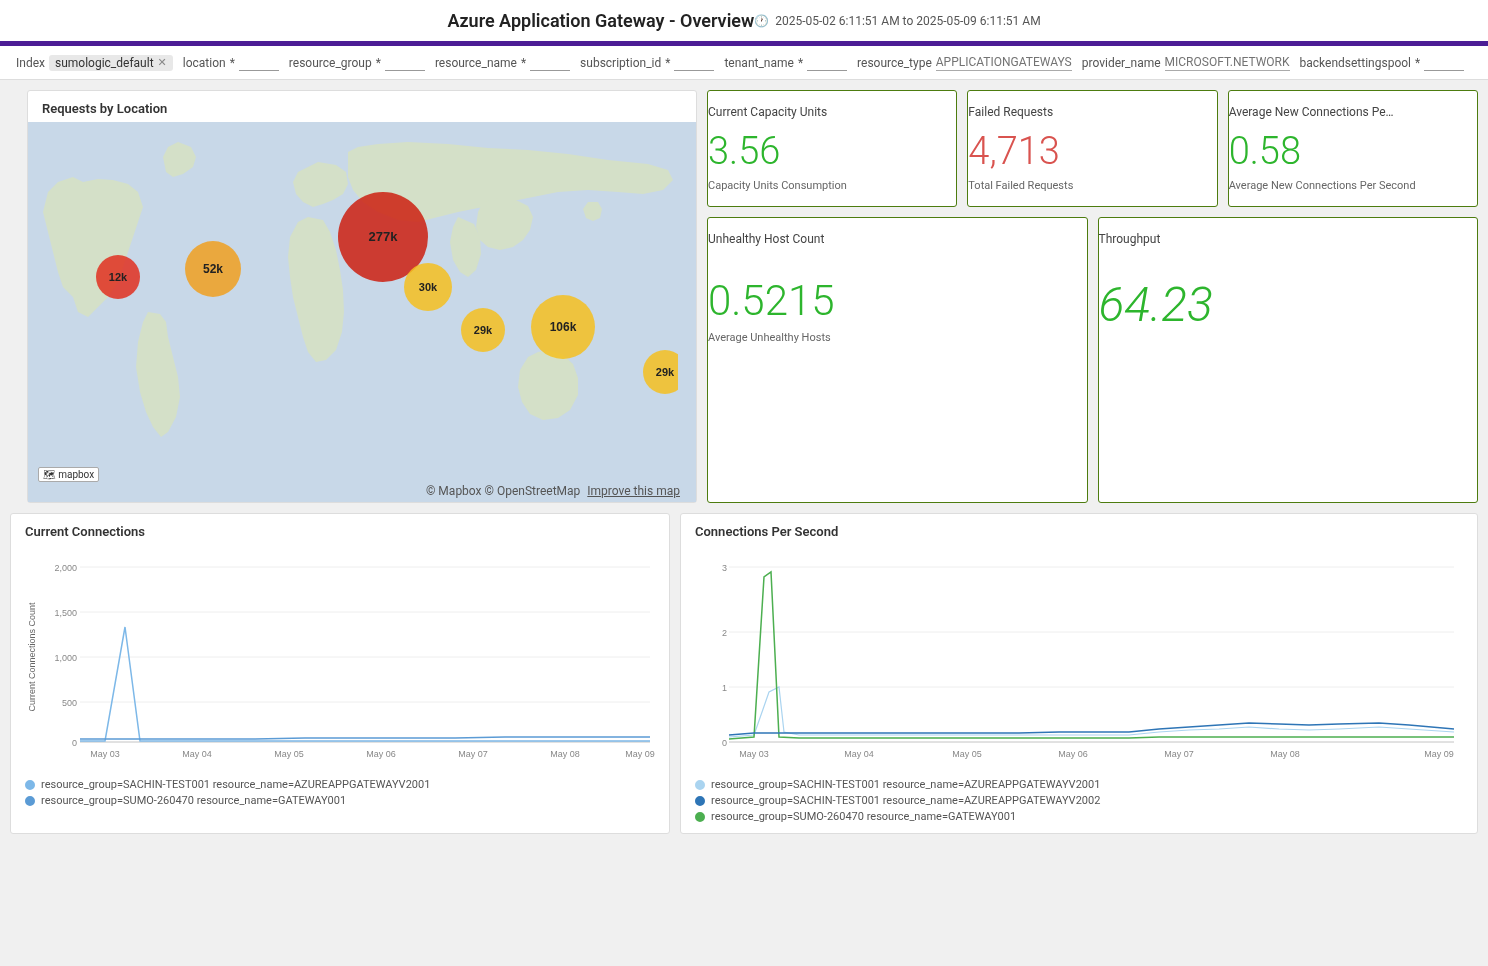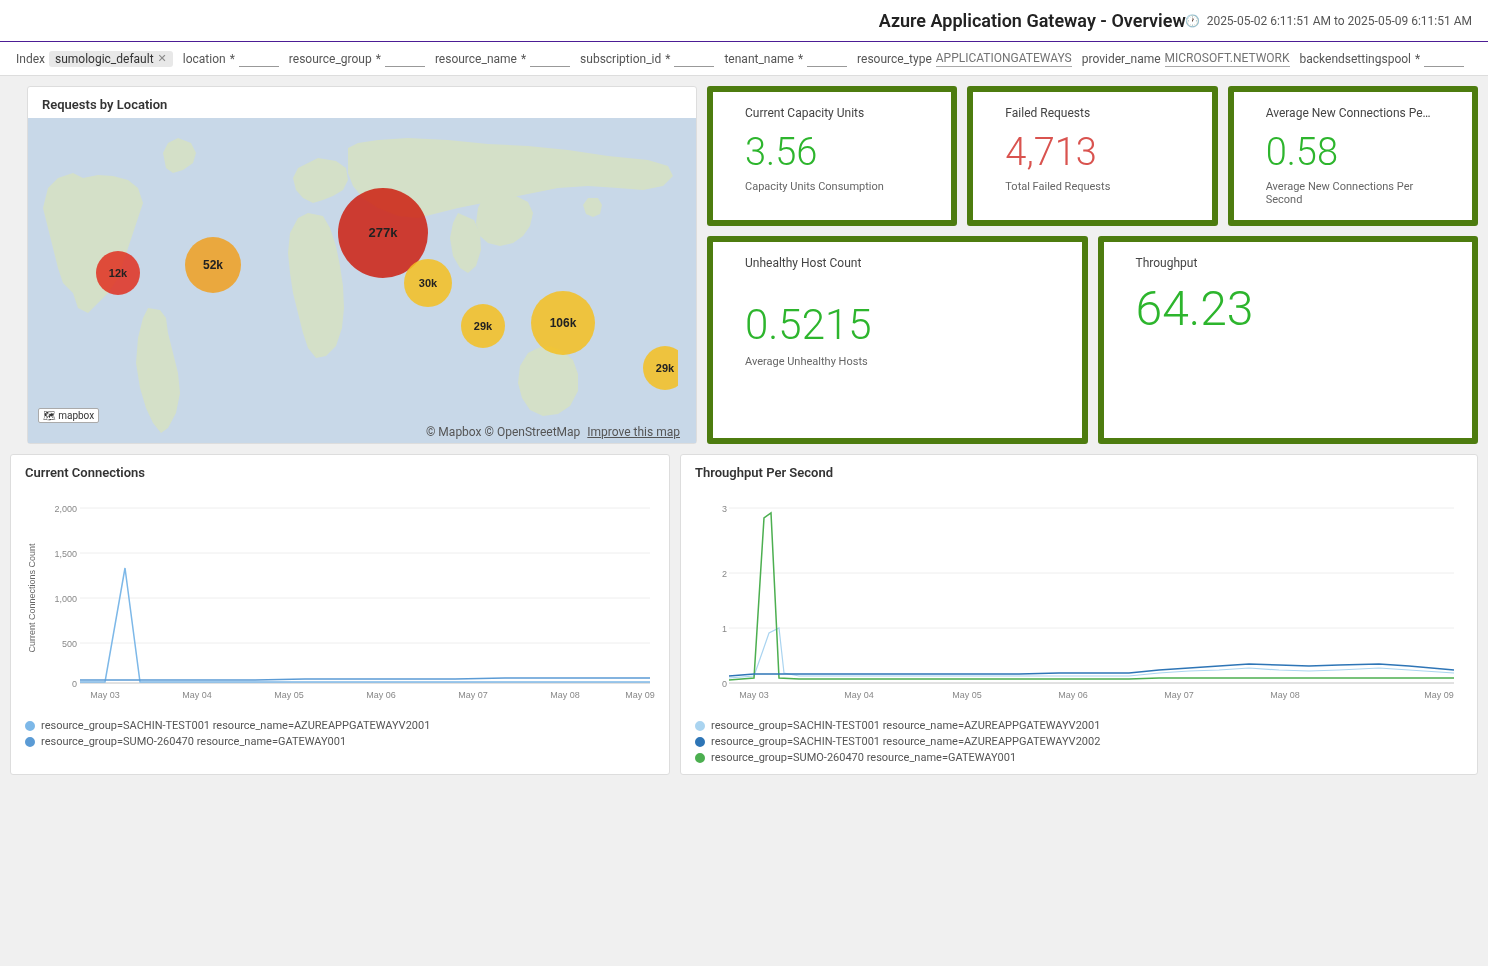--- a/index.html
+++ b/index.html
@@ -1,43 +1,43 @@
 <!DOCTYPE html>
 <html><head>
   <meta charset="utf-8">
   <style>
     * { box-sizing: border-box; margin: 0; padding: 0; }
     body { font-family: -apple-system, BlinkMacSystemFont, 'Segoe UI', Roboto, sans-serif; background: #f0f0f0; font-size: 13px; color: #333; }
 
-    .top-bar { background: #fff; padding: 10px 16px; border-bottom: 1px solid #4c1d95; display: flex; align-items: center; justify-content: flex-end; }
+    .top-bar { background: #fff; padding: 10px 16px; border-bottom: 5px solid #4c1d95; display: flex; align-items: center; justify-content: center; }
     .top-bar-title { font-size: 18px; font-weight: 600; color: #222; }
     .top-bar-time { display: flex; align-items: center; gap: 6px; font-size: 12px; color: #555; }
     .clock-icon { color: #888; }
 
     .filter-bar { background: #fff; padding: 8px 16px; border-bottom: 1px solid #ddd; display: flex; flex-wrap: wrap; gap: 10px; align-items: center; }
     .filter-item { display: flex; align-items: center; gap: 4px; }
     .filter-label { color: #555; font-size: 12px; }
     .filter-value { color: #737373; font-size: 12px; border-bottom: 1px solid #aaa; padding-bottom: 1px; }
     .filter-tag { background: #e8e8e8; border-radius: 3px; padding: 1px 6px; font-size: 12px; display: flex; align-items: center; gap: 4px; }
     .filter-tag .remove { cursor: pointer; color: #888; font-size: 11px; }
     .filter-value-underline { border-bottom: 1px solid #999; padding-bottom: 1px; min-width: 40px; display: inline-block; }
 
     .main { padding: 10px; display: flex; flex-direction: column; gap: 10px; }
 
     .row { display: flex; gap: 10px; }
 
     
     .map-panel { background: #fff; border: 1px solid #ddd; border-radius: 3px; flex: 0 0 670px; margin-left: 17px; }
     .map-panel-title { padding: 10px 14px 6px; font-size: 13px; font-weight: 600; color: #333; }
-    .map-container { position: relative; height: 325px; overflow: hidden; background: #c8d8e8; }
+    .map-container { position: relative; height: 380px; overflow: hidden; background: #c8d8e8; }
 
     
     .metrics-col { display: flex; flex-direction: column; gap: 10px; flex: 1; }
     .metrics-row { display: flex; gap: 10px; }
-    .metric-card { background: #fff; border: 6px solid #4d7c0f; border-radius: 3px; padding: 14px 32px; flex: 1; display: flex; flex-direction: column; }
+    .metric-card { background: #fff; border: 1px solid #4d7c0f; border-radius: 3px; padding: 14px 0; flex: 1; display: flex; flex-direction: column; }
     .metric-card-title { font-size: 12px; color: #444; margin-bottom: 10px; }
     .metric-value { font-size: 38px; font-weight: 300; margin-bottom: 6px; }
     .metric-value.green { color: #2db52d; }
     .metric-value.red { color: #d9534f; }
     .metric-subtitle { font-size: 11px; color: #666; }
 
     
     .chart-panel { background: #fff; border: 1px solid #ddd; border-radius: 3px; padding: 10px 14px; flex: 1; }
     .chart-panel-title { font-size: 13px; font-weight: 600; color: #333; margin-bottom: 8px; }
     .chart-area { position: relative; }
@@ -201,21 +201,21 @@
       </div>
 
       <div class="metrics-row" style="flex:1;justify-content:space-between;">
         <div class="metric-card" style="flex:1;">
           <div class="metric-card-title">Unhealthy Host Count</div>
           <div class="metric-value green" style="font-size:42px; margin-top:20px;">0.5215</div>
           <div class="metric-subtitle">Average Unhealthy Hosts</div>
         </div>
         <div class="metric-card" style="flex:1;">
           <div class="metric-card-title">Throughput</div>
-          <div class="metric-value green" style="font-size:48px; ">64.23</div>
+          <div class="metric-value green" style="font-size:48px; margin-top:20px;font-style:italic;">64.23</div>
         </div>
       </div>
     </div>
   </div>
 
   <div class="row">
 
     <div class="chart-panel" style="flex: 0 0 660px;">
       <div class="chart-panel-title">Current Connections</div>
       <div class="chart-area">
@@ -256,21 +256,21 @@
           <span>resource_group=SACHIN-TEST001 resource_name=AZUREAPPGATEWAYV2001</span>
         </div>
         <div class="legend-item">
           <div class="legend-dot" style="background:#5b9bd5; border-radius:50%; border: 2px solid #5b9bd5;"></div>
           <span>resource_group=SUMO-260470 resource_name=GATEWAY001</span>
         </div>
       </div>
     </div>
 
     <div class="chart-panel" style="flex:1;">
-      <div class="chart-panel-title">Throughput Per Second</div>
+      <div class="chart-panel-title">Connections Per Second</div>
       <div class="chart-area">
         <svg width="100%" height="220" viewBox="0 0 760 220">
 
           <line x1="30" y1="20" x2="755" y2="20" stroke="#eee" stroke-width="1"></line>
           <line x1="30" y1="85" x2="755" y2="85" stroke="#eee" stroke-width="1"></line>
           <line x1="30" y1="140" x2="755" y2="140" stroke="#eee" stroke-width="1"></line>
           <line x1="30" y1="195" x2="755" y2="195" stroke="#eee" stroke-width="1"></line>
 
           <text x="28" y="24" font-size="9" fill="#888" text-anchor="end">3</text>
           <text x="28" y="89" font-size="9" fill="#888" text-anchor="end">2</text>

